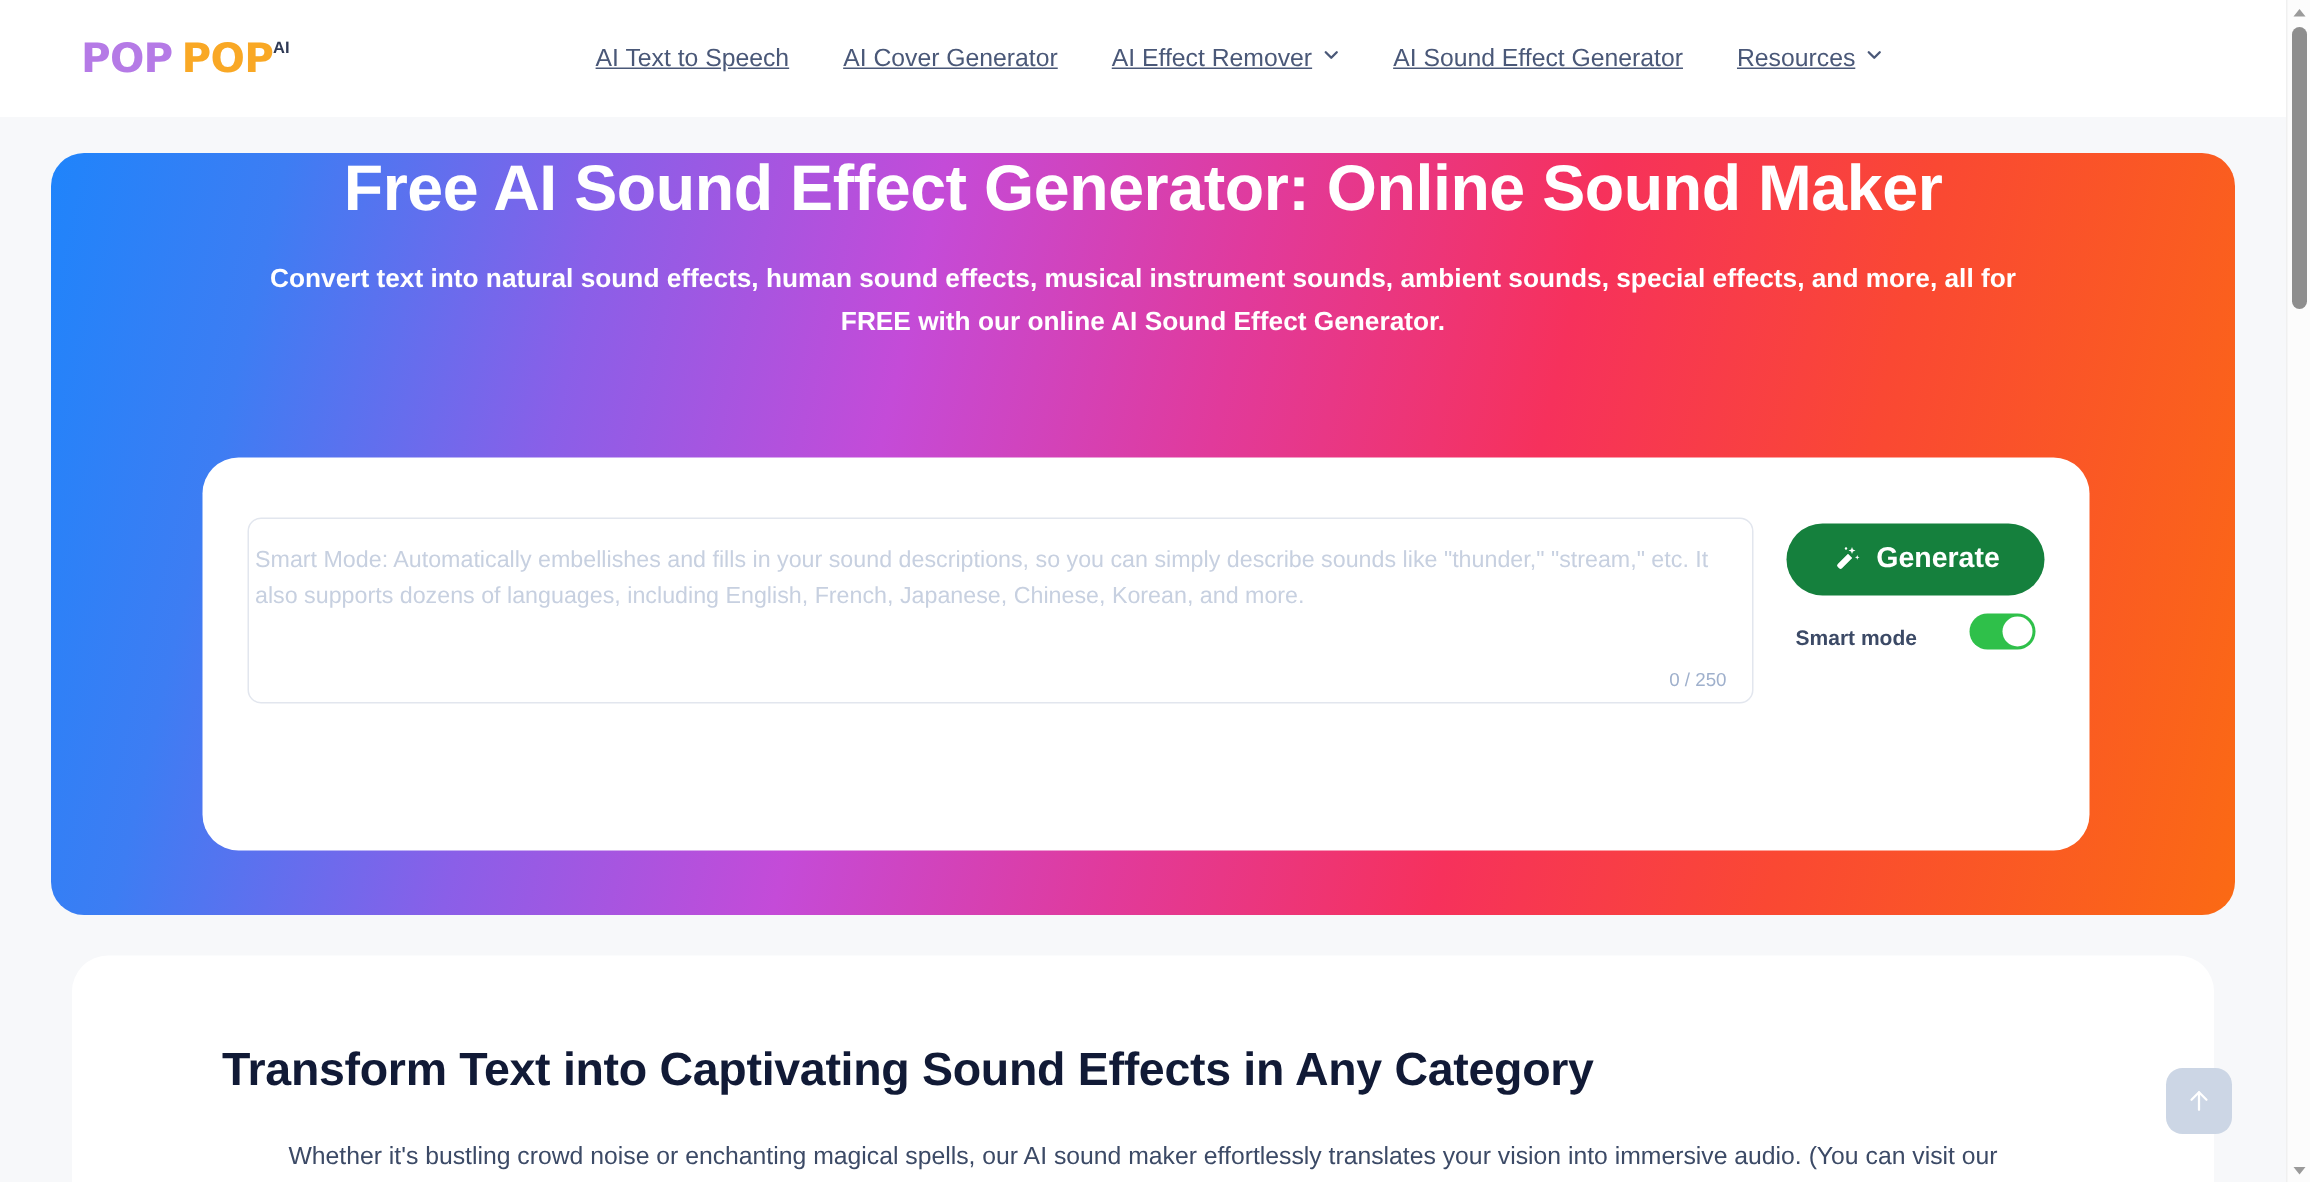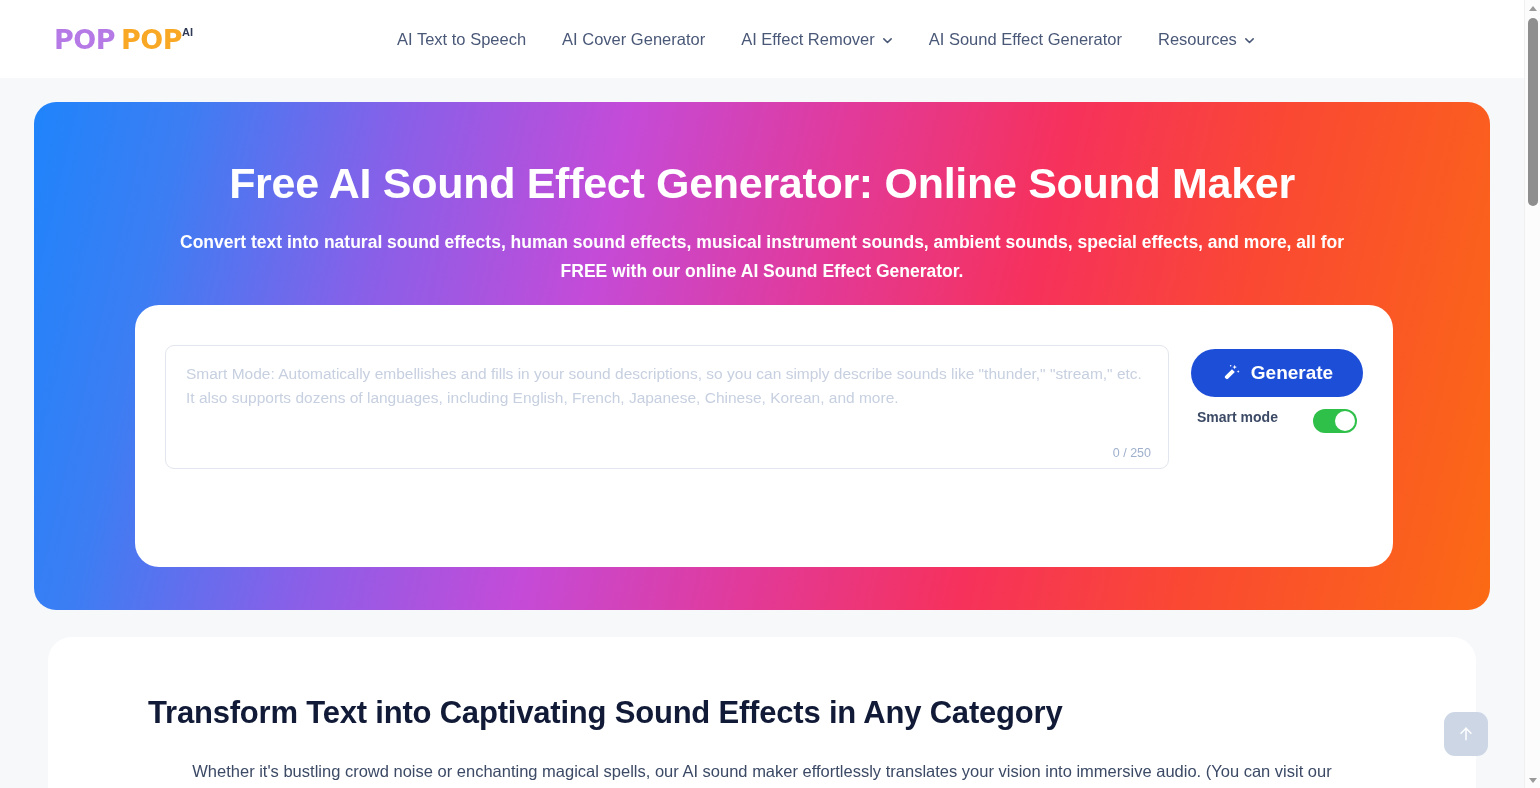--- a/index.html
+++ b/index.html
@@ -71,23 +71,23 @@
     display: flex;
     align-items: center;
     gap: 36px;
     margin-left: 204px;
   }
   .nav-item {
     font-size: 16.5px;
     color: #4a5878;
     cursor: pointer;
     display: flex;
-    align-items: center;
     gap: 7px;
     white-space: nowrap;
+    text-decoration: underline;
   }
   .chev {
     width: 11px;
     height: 11px;
     display: inline-block;
     position: relative;
     top: 1px;
   }
   .chev svg { display: block; }
 
@@ -108,21 +108,20 @@
     position: relative;
     overflow: hidden;
   }
 
   .hero-title {
     text-align: center;
     color: #ffffff;
     font-size: 43px;
     font-weight: 700;
     letter-spacing: -0.3px;
-    padding-top: 57px;
     line-height: 1.15;
   }
 
   .hero-sub {
     text-align: center;
     color: #ffffff;
     font-size: 17.5px;
     line-height: 1.66;
     max-width: 1210px;
     margin: 20px auto 0 auto;
@@ -153,21 +152,21 @@
     align-items: flex-start;
     gap: 22px;
   }
 
   .textarea-wrap {
     width: 1008px;
     height: 124px;
     border: 1px solid #e2e6ee;
     border-radius: 9px;
     position: relative;
-    padding: 16px 20px;
+    padding: 16px 4px;
     background: #fff;
   }
   .textarea-placeholder {
     font-size: 15.5px;
     line-height: 1.58;
     color: #c7d0e0;
     pointer-events: none;
   }
   .char-counter {
     position: absolute;
@@ -182,37 +181,37 @@
     display: flex;
     flex-direction: column;
     align-items: center;
     padding-top: 4px;
   }
 
   .generate-btn {
     width: 172px;
     height: 48px;
     border-radius: 24px;
-    background: #1d4ed8;
+    background: #15803d;
     color: #ffffff;
     font-size: 19px;
     font-weight: 700;
     display: flex;
     align-items: center;
     justify-content: center;
     gap: 10px;
     border: none;
     cursor: pointer;
     font-family: "Liberation Sans", sans-serif;
   }
   .wand-icon { width: 20px; height: 20px; display: block; }
 
   .smart-row {
     display: flex;
-    align-items: flex-start;
+    align-items: flex-end;
     gap: 35px;
     margin-top: 12px;
   }
   .smart-label {
     font-size: 14px;
     font-weight: 700;
     color: #3c4a66;
   }
   .toggle {
     width: 44px;

